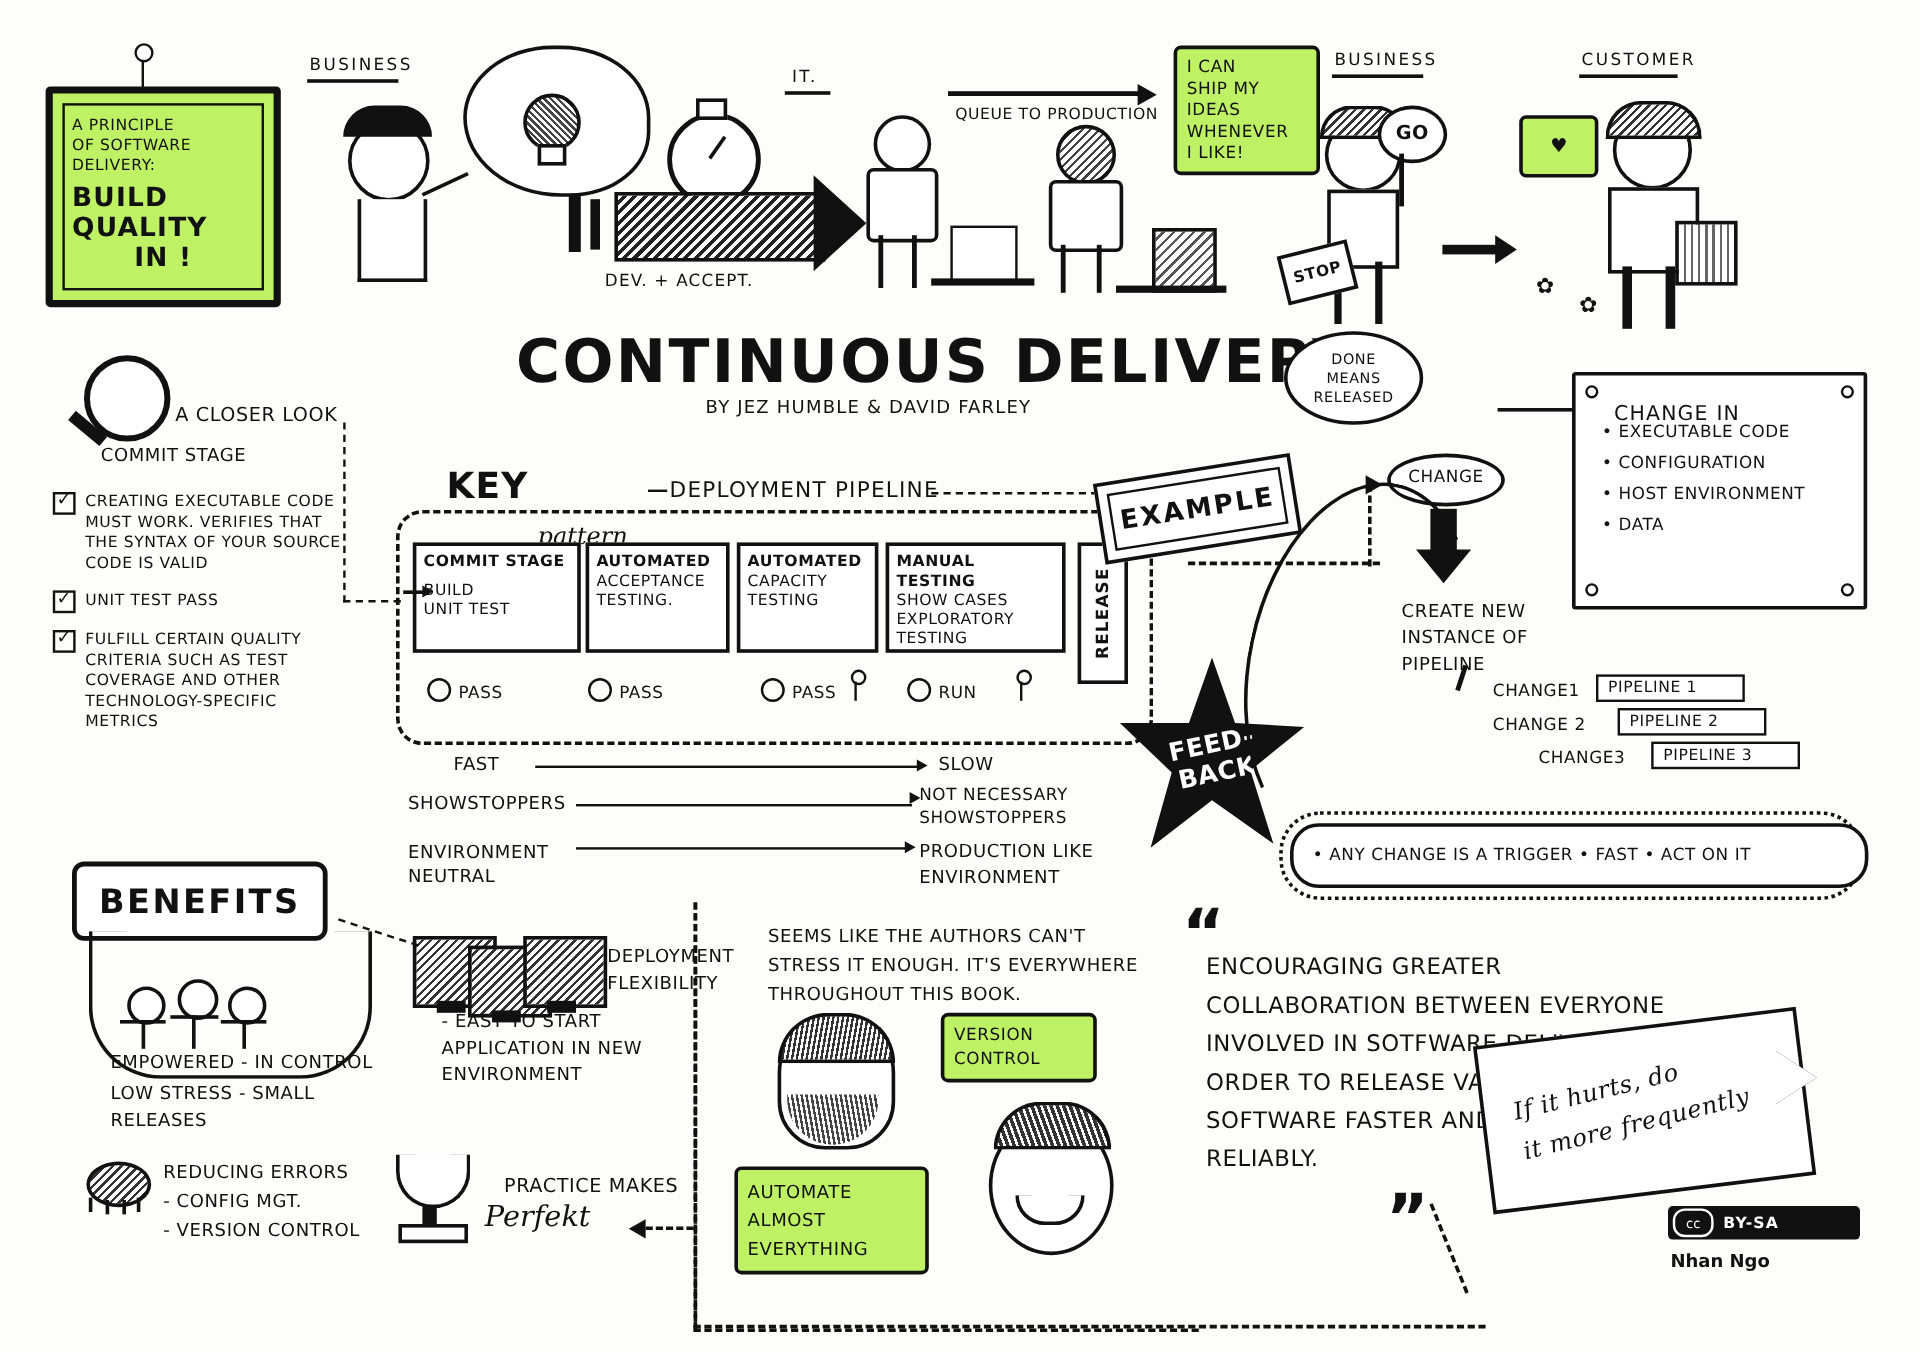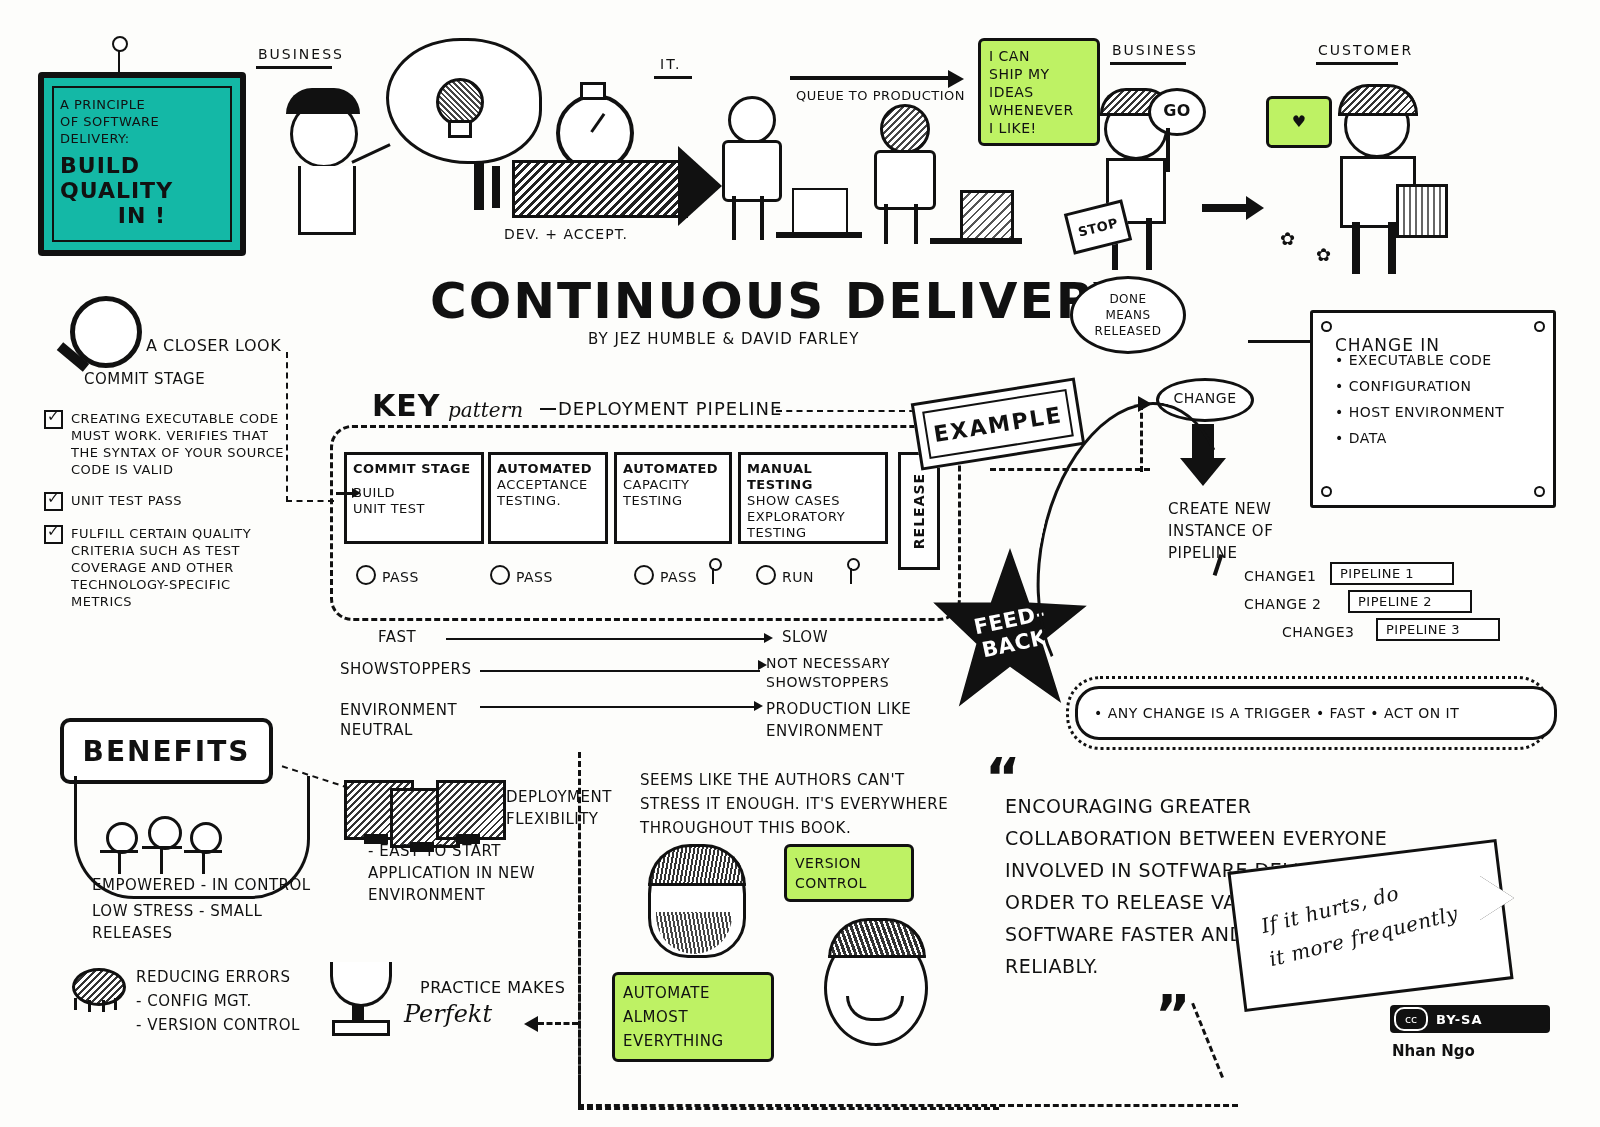--- a/index.html
+++ b/index.html
@@ -7,28 +7,28 @@
   #sketch {
     position:relative;
     width:1600px; height:1127px;
     background:#fdfdfb;
     overflow:hidden;
     color:#111;
   }
   
   .hand { font-family:"DejaVu Sans", sans-serif; letter-spacing:.5px; text-transform:uppercase; }
   .abs { position:absolute; }
-  .ital { font-style:italic; text-transform:none; }
+  .ital { font-style:italic; text-transform:none;margin-top:36px; }
 
   
   .box { border:3px solid #111; border-radius:3px; background:#fff; }
   .box2 { border:2px solid #111; background:#fff; }
 
   
-  #principle-frame { left:38px; top:72px; width:184px; height:172px; border:6px solid #111; border-radius:4px; background:#14b8a6;padding-left:12px; }
+  #principle-frame { left:38px; top:72px; width:184px; height:172px; border:6px solid #111; border-radius:4px; background:#bef264; }
   #principle-inner { position:absolute; left:8px; top:8px; right:8px; bottom:8px; border:2px solid #111; padding:8px 6px; box-sizing:border-box; }
   #principle-inner .l { font-size:13px; line-height:17px; }
   #principle-inner .big { font-size:22px; font-weight:bold; line-height:25px; letter-spacing:1px; }
   #frame-hook { left:118px; top:42px; width:2px; height:32px; background:#111; }
   #frame-nail { left:112px; top:36px; width:12px; height:12px; border:2px solid #111; border-radius:50%; background:#fff; }
 
   
   #title { left:430px; top:272px; font-size:50px; font-weight:bold; letter-spacing:2px; }
   #subtitle { left:588px; top:330px; font-size:15px; letter-spacing:1px; }
 
@@ -353,21 +353,21 @@
 
   <div class="abs hand" style="left:1244px; top:568px; font-size:14px;">CHANGE1</div>
   <div class="abs plbox hand" style="left:1330px; top:562px; width:104px;"><span>PIPELINE 1</span></div>
   <div class="abs hand" style="left:1244px; top:596px; font-size:14px;">CHANGE 2</div>
   <div class="abs plbox hand" style="left:1348px; top:590px; width:104px;"><span>PIPELINE 2</span></div>
   <div class="abs hand" style="left:1282px; top:624px; font-size:14px;">CHANGE3</div>
   <div class="abs plbox hand" style="left:1376px; top:618px; width:104px;"><span>PIPELINE 3</span></div>
   <div class="abs" style="left:1216px; top:554px; width:4px; height:22px; background:#111; transform:rotate(18deg);"></div>
 
   <div class="abs box" id="changein">
-    <div class="hand" style="position:absolute; left:22px; top:22px; font-size:17px; letter-spacing:1px;">CHANGE IN</div>
+    <div class="hand" style="position:absolute; left:32px; top:22px; font-size:17px; letter-spacing:1px;">CHANGE IN</div>
     <ul class="hand">
       <li>EXECUTABLE CODE</li>
       <li>CONFIGURATION</li>
       <li>HOST ENVIRONMENT</li>
       <li>DATA</li>
     </ul>
     <div class="abs" style="left:8px; top:8px; width:7px; height:7px; border:2px solid #111; border-radius:50%;"></div>
     <div class="abs" style="right:8px; top:8px; width:7px; height:7px; border:2px solid #111; border-radius:50%;"></div>
     <div class="abs" style="left:8px; bottom:8px; width:7px; height:7px; border:2px solid #111; border-radius:50%;"></div>
     <div class="abs" style="right:8px; bottom:8px; width:7px; height:7px; border:2px solid #111; border-radius:50%;"></div>

